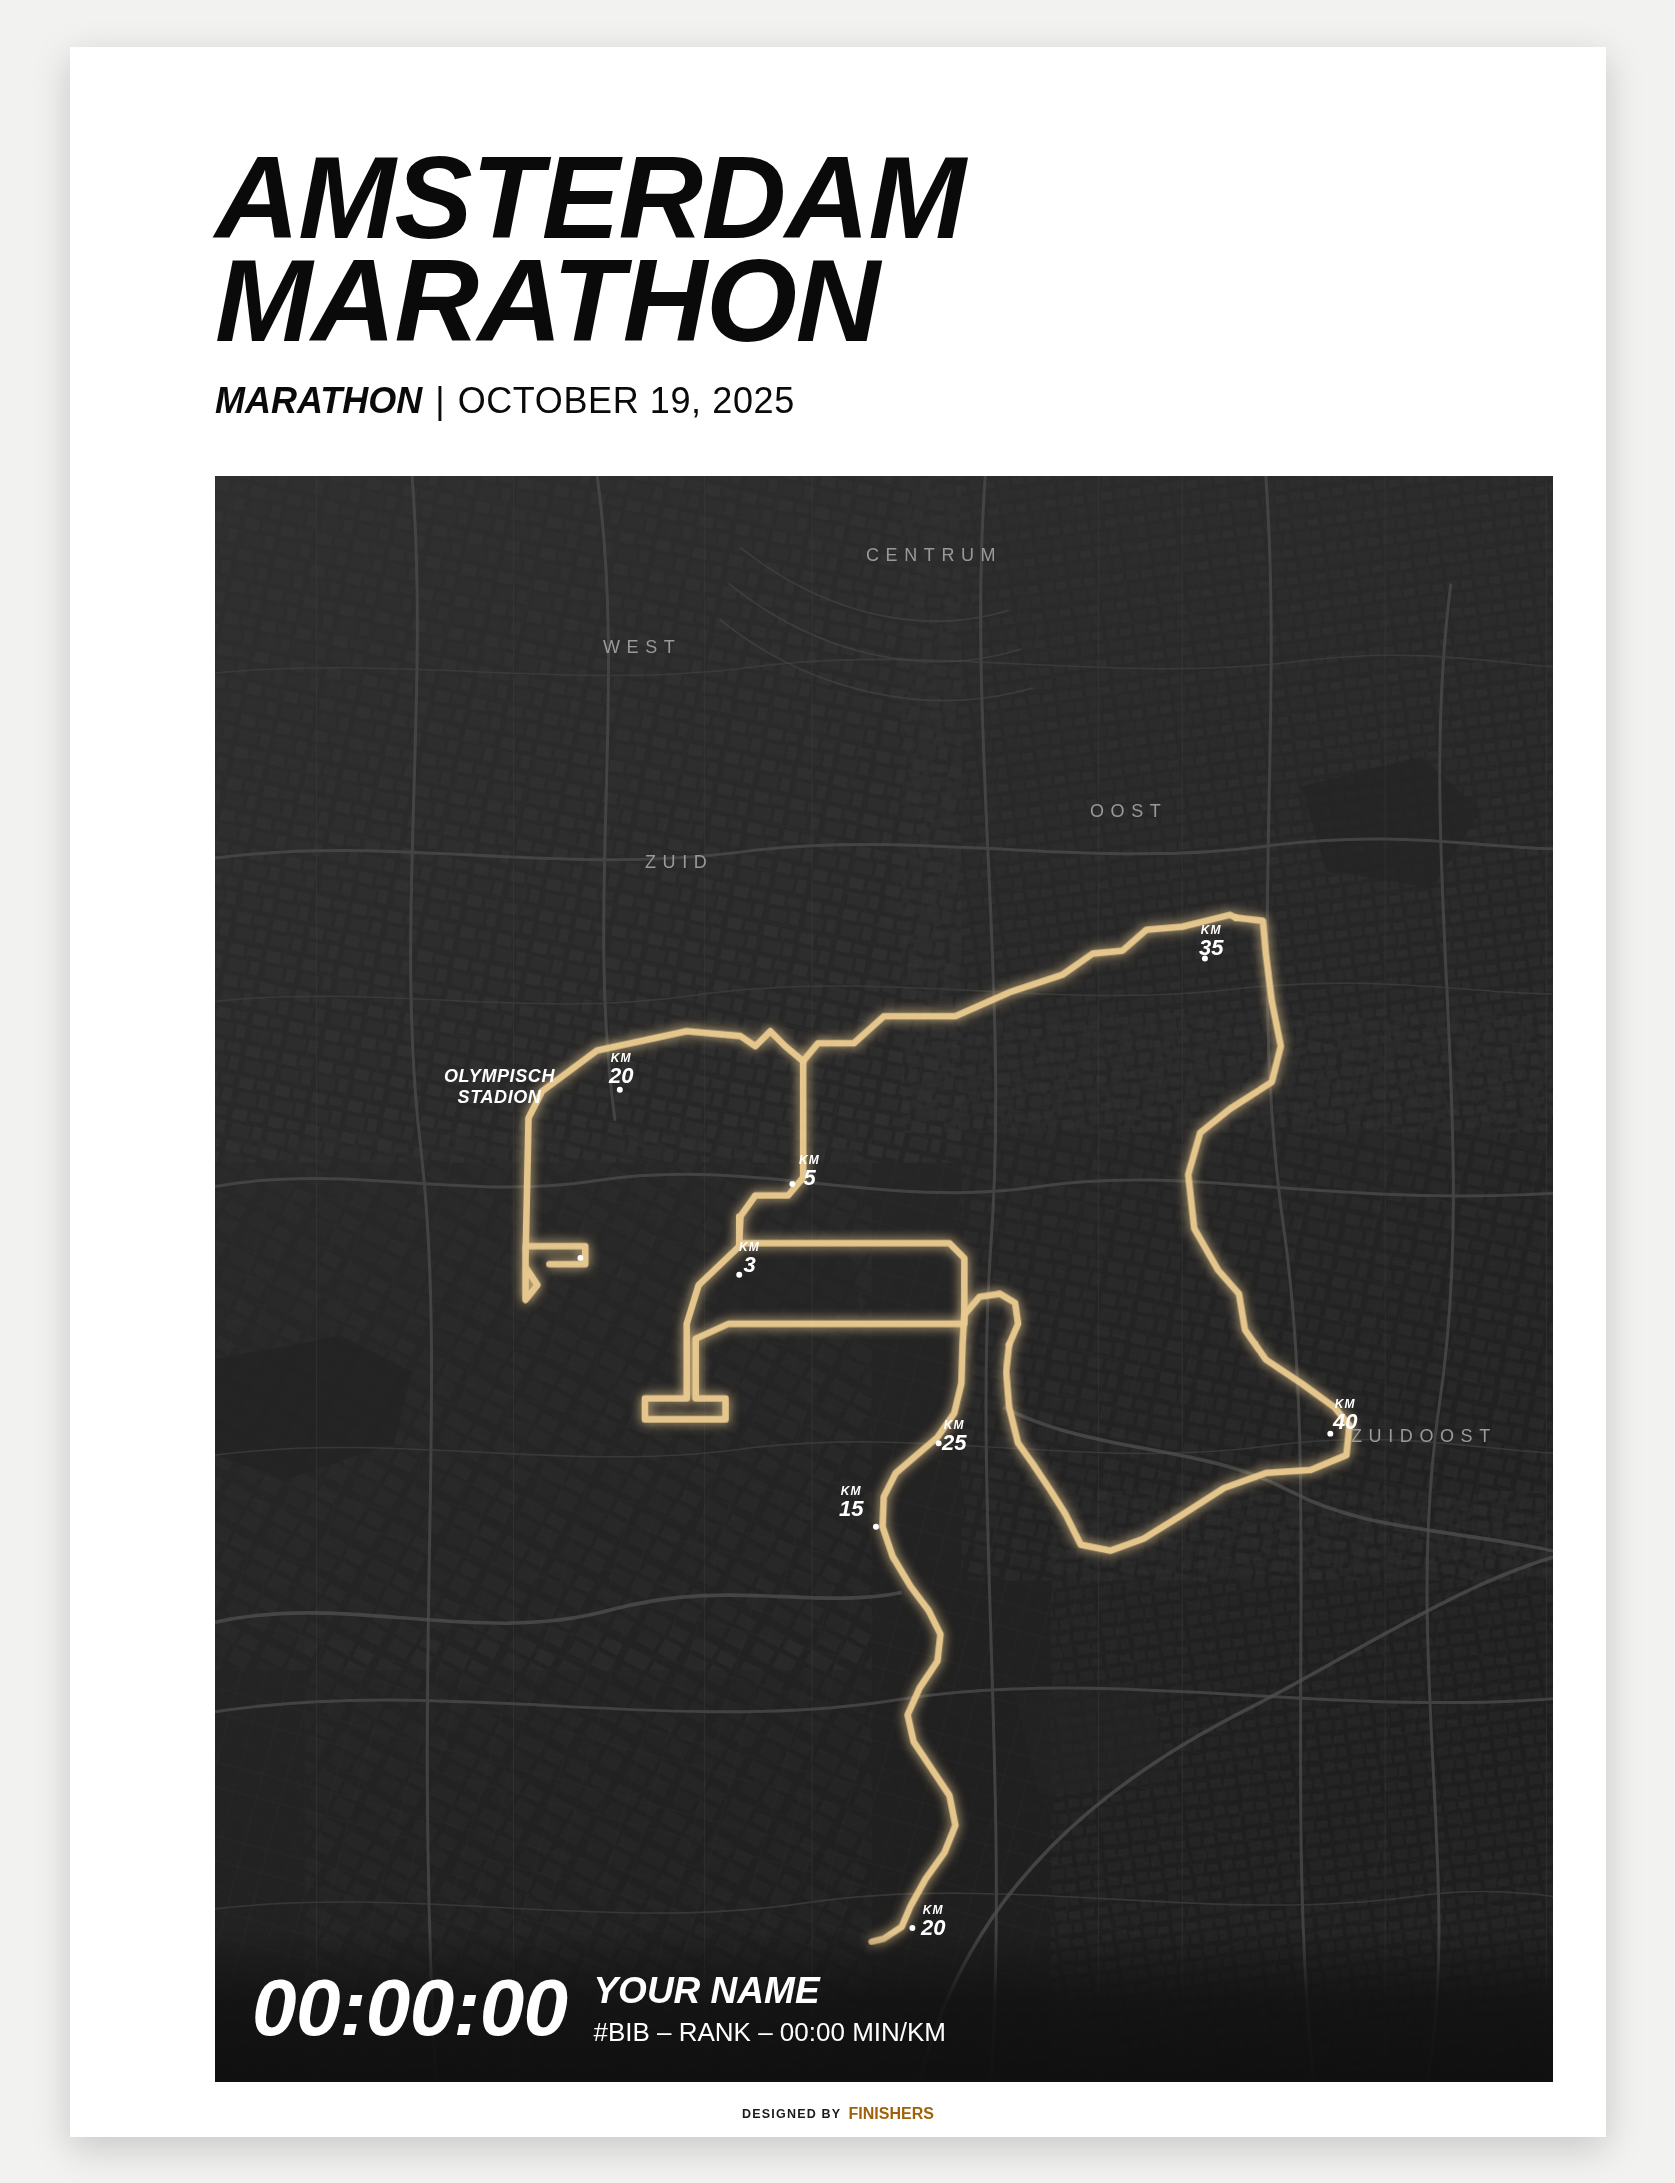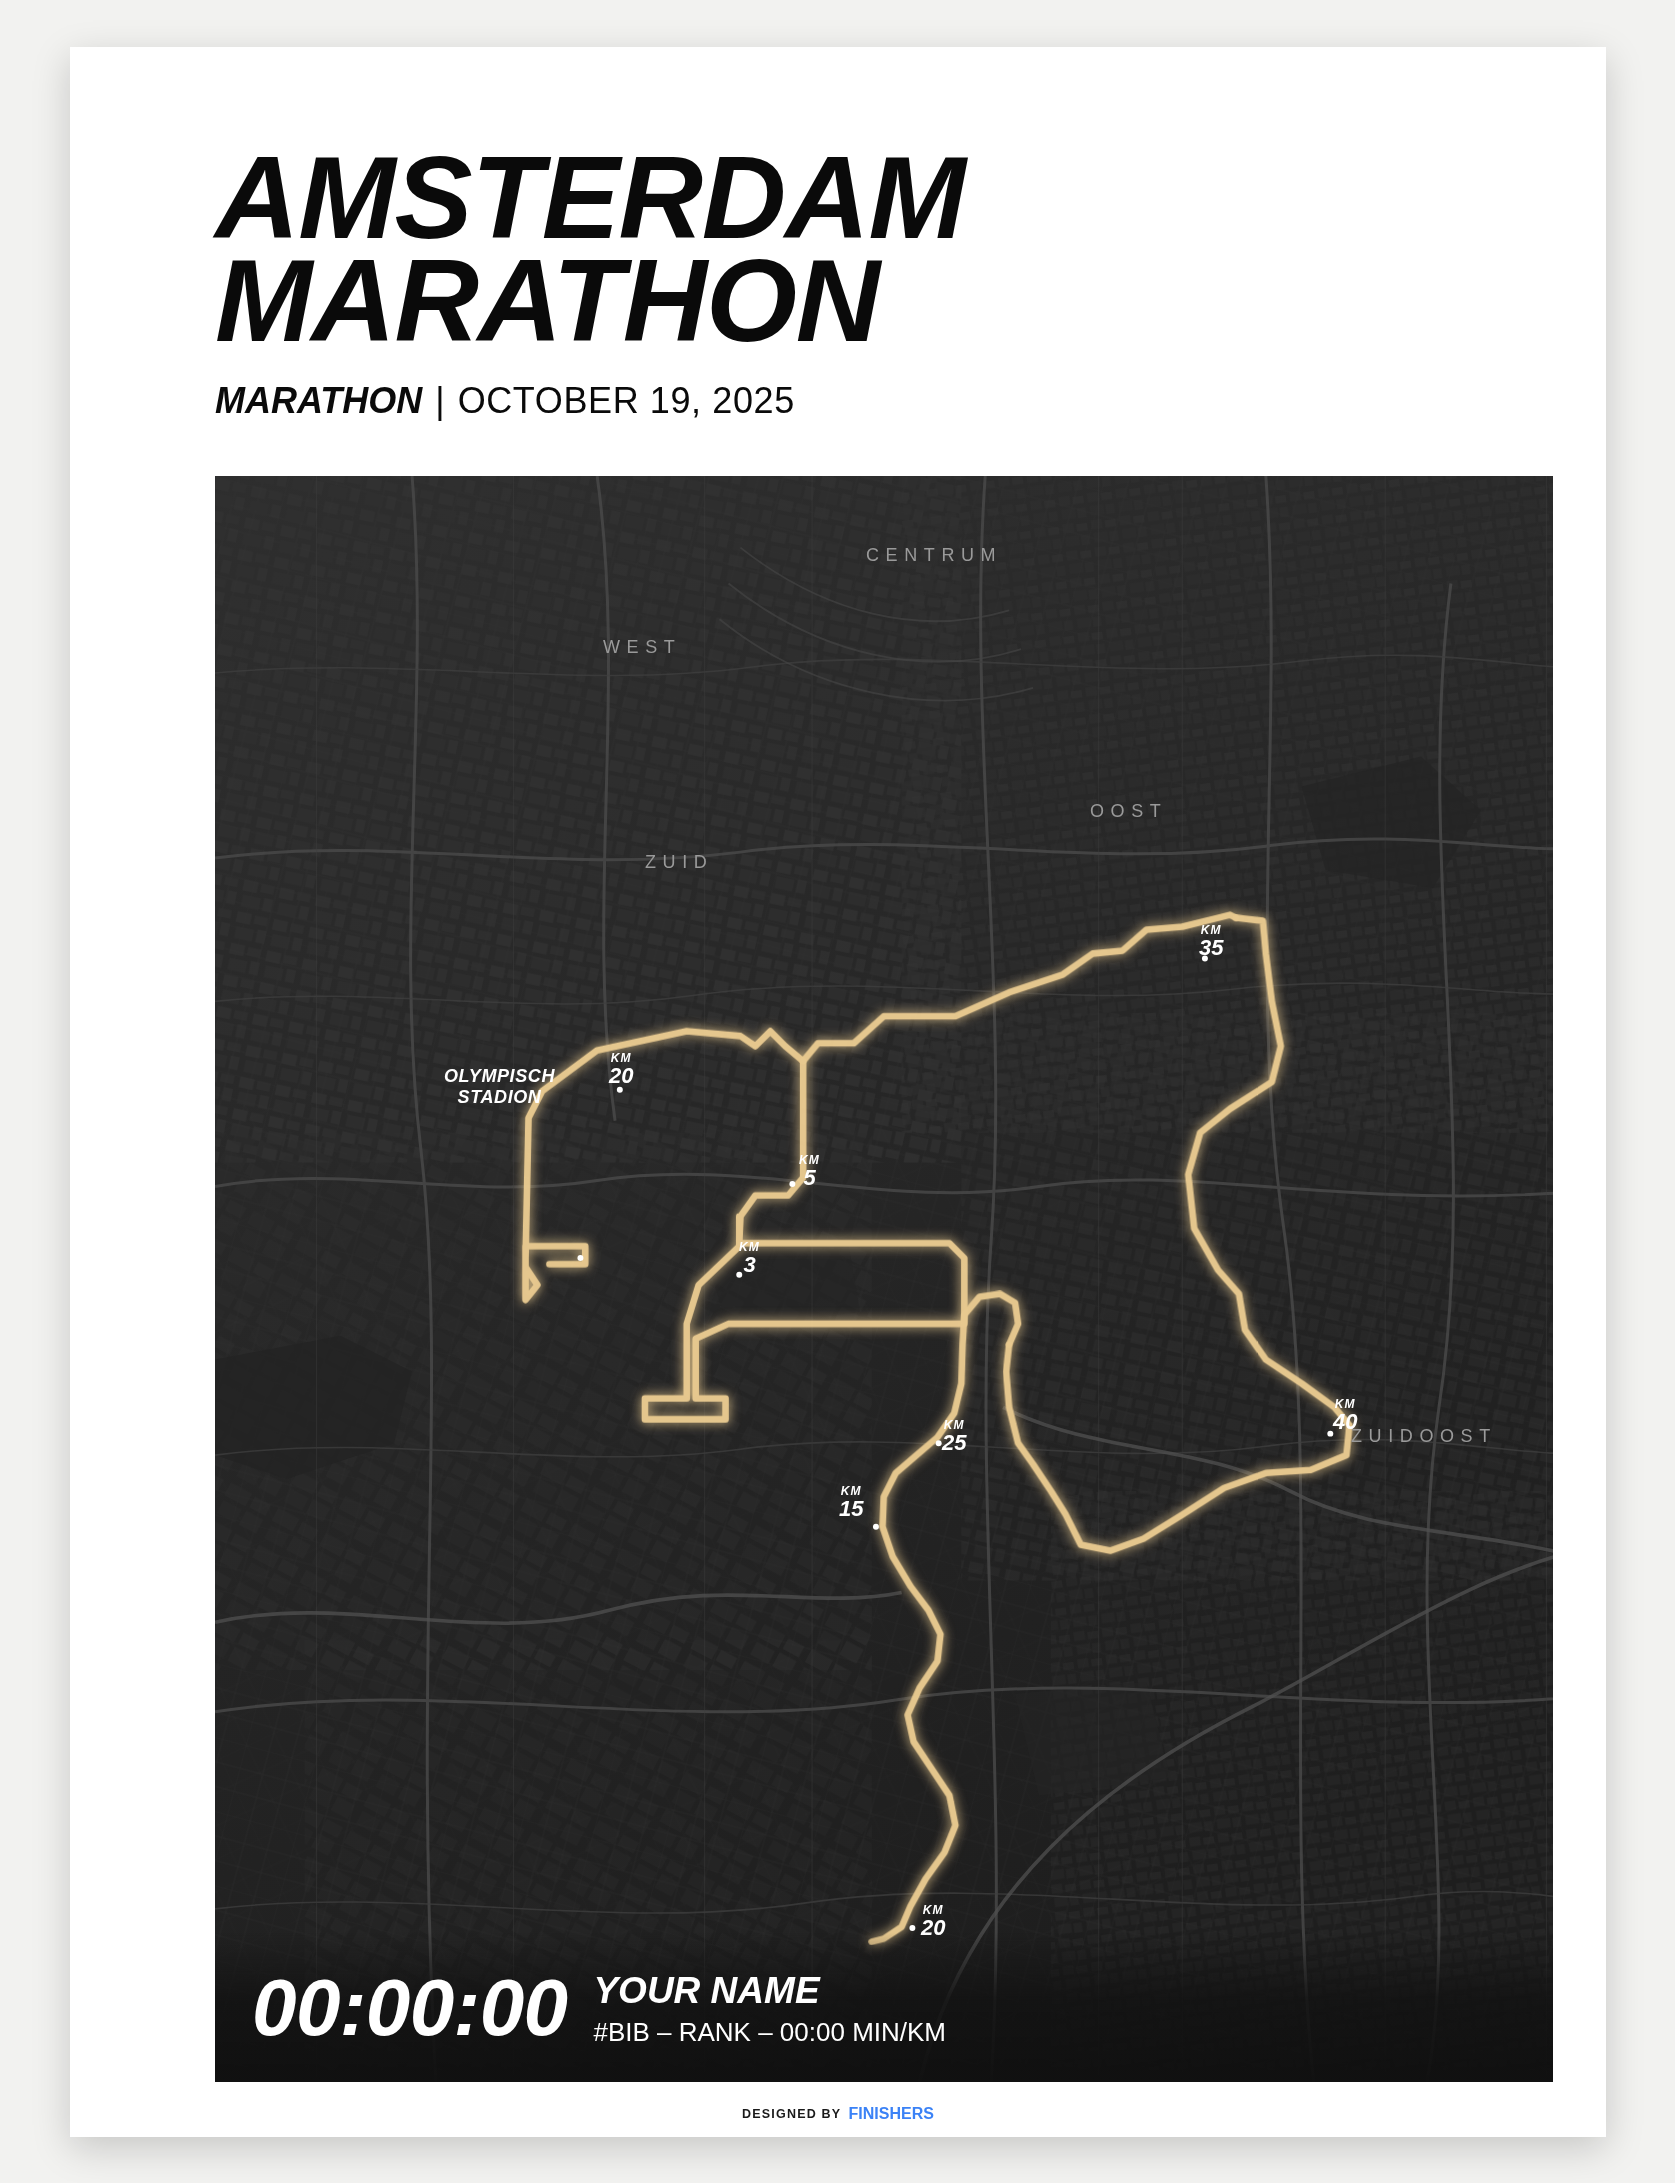--- a/index.html
+++ b/index.html
@@ -187,21 +187,21 @@
     gap: 7.2px;
   }
   #credit-text {
     color: #1a1a1a;
     font-size: 12.5px;
     font-weight: bold;
     letter-spacing: 1.2px;
     text-transform: uppercase;
   }
   #credit-brand {
-    color: #3b82f6;
+    color: #a16207;
     font-size: 16px;
     font-weight: bold;
     letter-spacing: 0px;
     text-transform: uppercase;
   }
 </style>
 </head>
 <body>
 
 <div id="poster-root">

